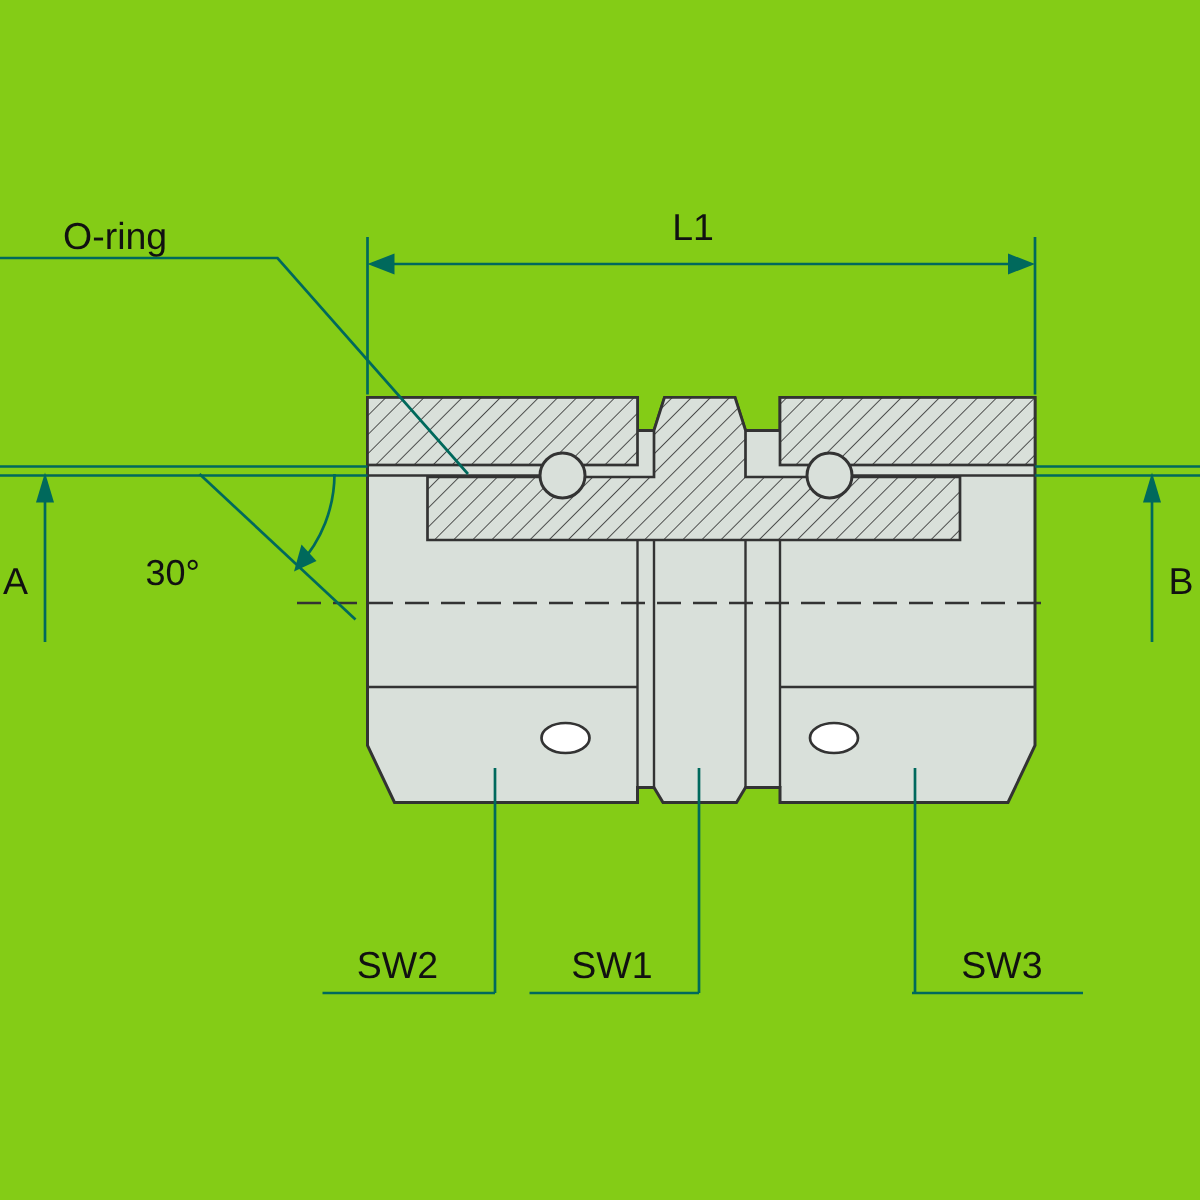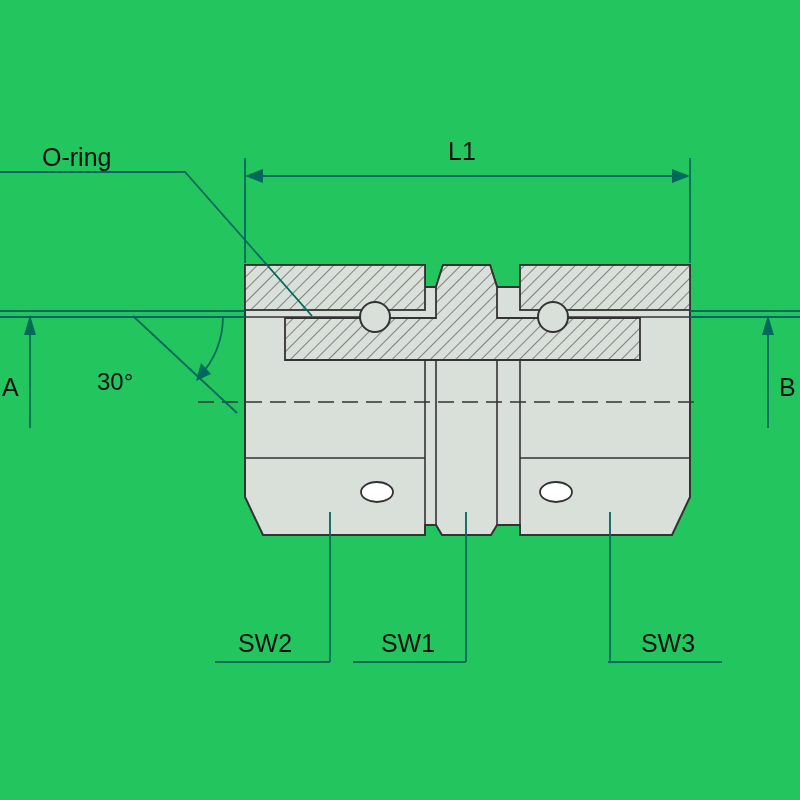--- a/index.html
+++ b/index.html
@@ -7,21 +7,21 @@
     padding: 0;
     background: #ffffff;
     width: 800px;
     height: 800px;
     font-family: "Liberation Sans", sans-serif;
   }
   .stage {
     position: relative;
     width: 800px;
     height: 800px;
-    background: #22c55e;
+    background: #84cc16;
     overflow: hidden;
   }
   svg text {
     font-family: "Liberation Sans", sans-serif;
     fill: #111111;
   }
 </style>
 </head>
 <body>
 

